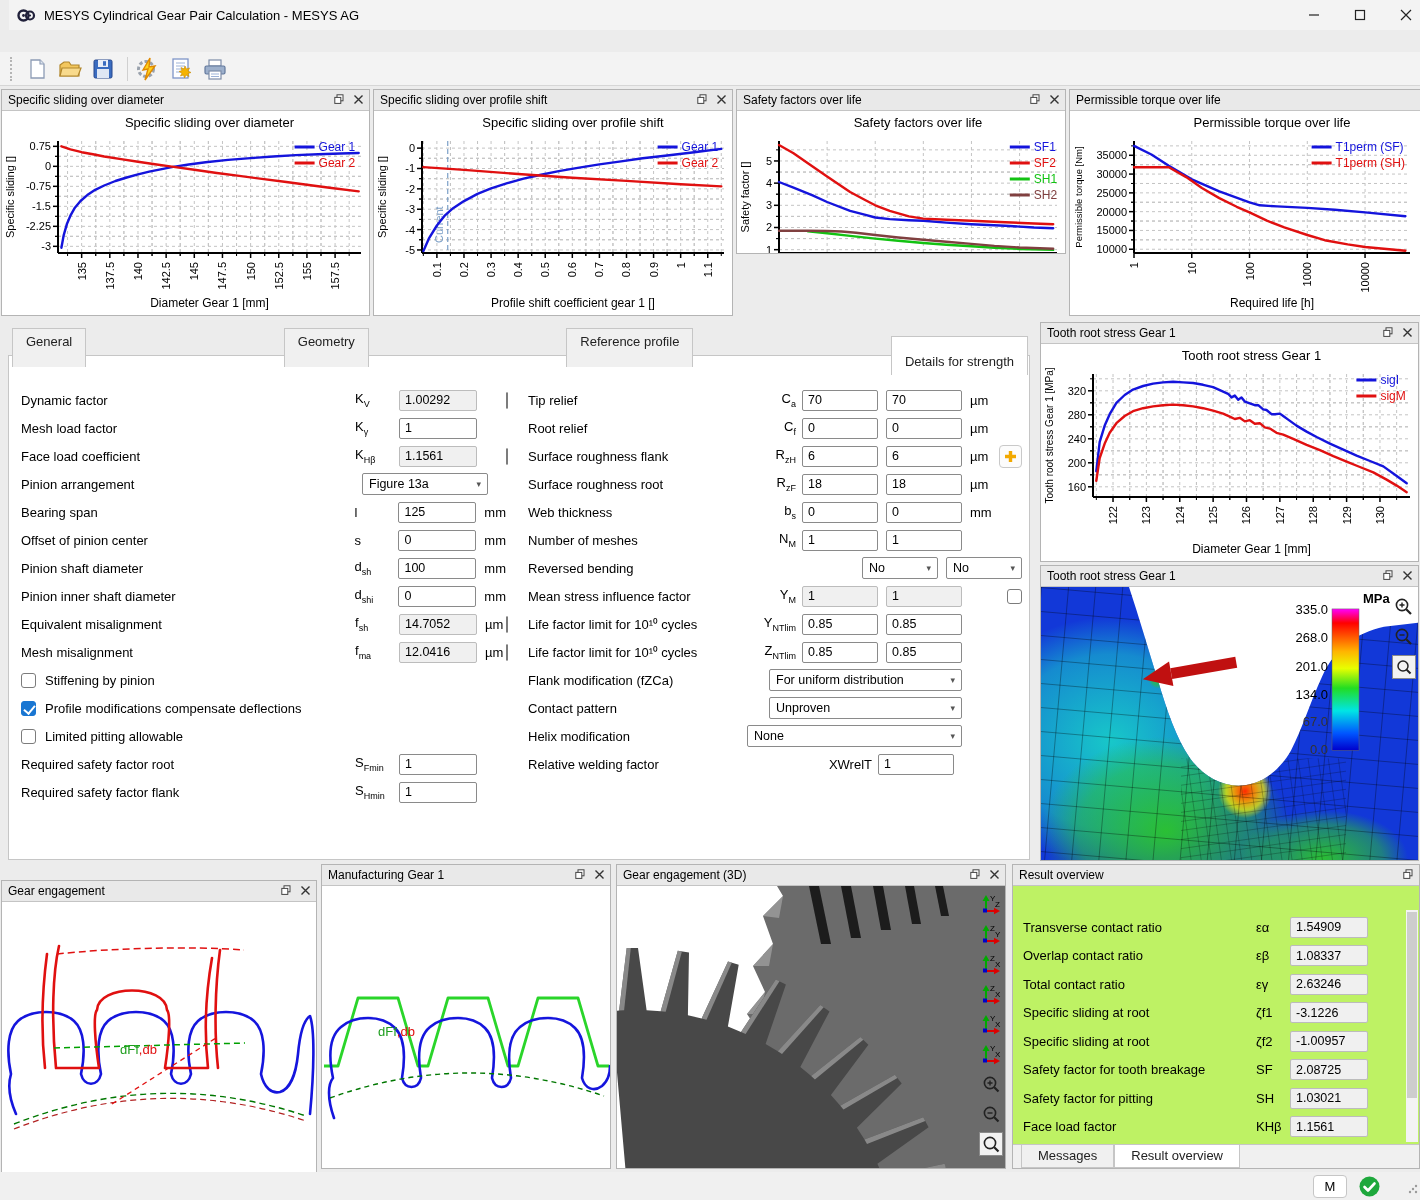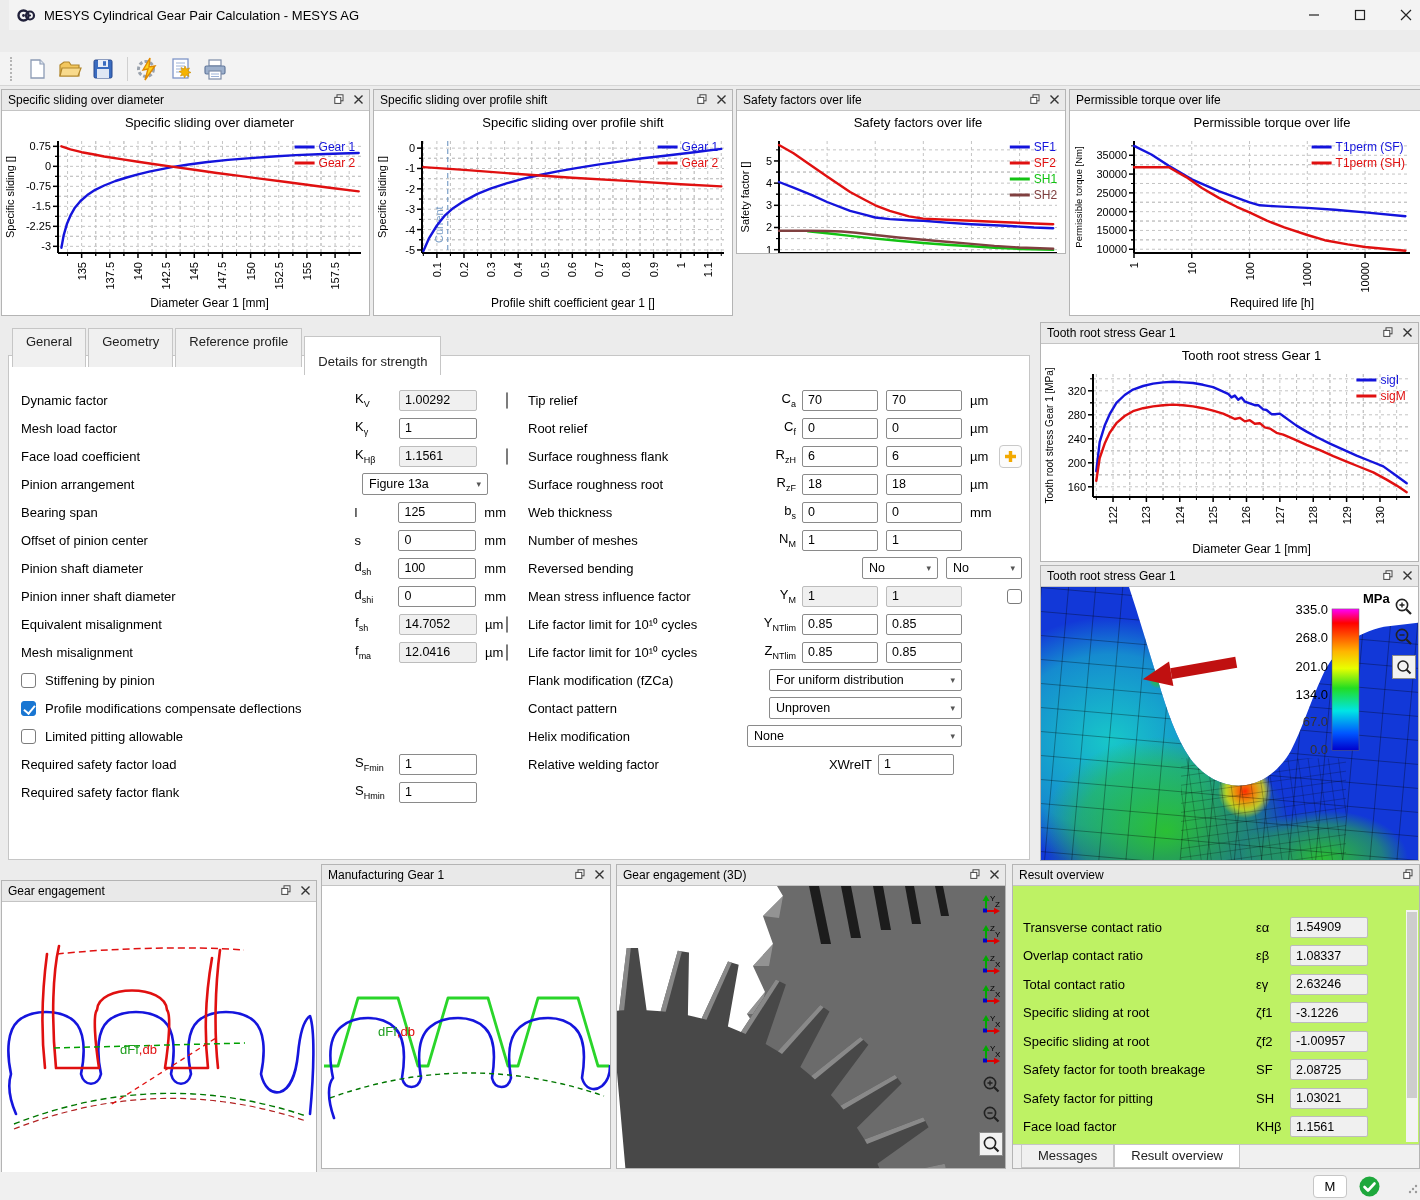--- a/index.html
+++ b/index.html
@@ -25,21 +25,21 @@
   
   .panel { position:absolute; background:#fff; border:1px solid #b4b4b4; }
   .panel-title { position:absolute; left:0; top:0; right:0; height:21px; background:#e9e9e9;
     border-bottom:1px solid #c4c4c4; display:flex; align-items:center; padding:0 6px; font-size:12px; }
   .pt-icons { margin-left:auto; display:flex; gap:10px; align-items:center; }
   .panel-body { position:absolute; left:0; top:21px; right:0; bottom:0; background:#fff; overflow:hidden; }
   .chart-host { }
 
   
   #form-panel { position:absolute; left:8px; top:328px; width:1022px; height:532px; }
-  .tabbar { position:relative; display:flex; z-index:2; padding-left:4px; }
+  .tabbar { position:relative; display:flex; z-index:2; padding-left:4px;justify-content:space-between; }
   .tab { font-size:13px; padding:5px 13px 6px 13px; background:#f0f0f0; border:1px solid #c6c6c6;
     border-bottom:none; margin-right:2px; color:#222; }
   .tab.active { background:#fff; padding-top:17px; position:relative; top:8px; }
   .form-body { position:absolute; left:0; top:27px; right:0; bottom:0; background:#fff;
     border:1px solid #c6c6c6; }
   .form-left { position:absolute; left:12px; top:30px; width:485px; }
   .form-mid  { position:absolute; left:497px; top:30px; width:516px; }
   .frow { height:28px; display:flex; align-items:center; font-size:13px; }
   .fl-label { width:334px; }
   .fl-sym { width:44px; }
@@ -702,21 +702,21 @@
           </div>
           <div class="frow">
             <span class="cbx on"></span>
             <span style="padding-left: 9px;">Profile modifications compensate deflections</span>
           </div>
           <div class="frow">
             <span class="cbx"></span>
             <span style="padding-left: 9px;">Limited pitting allowable</span>
           </div>
           <div class="frow">
-            <span class="fl-label">Required safety factor load</span>
+            <span class="fl-label">Required safety factor root</span>
             <span class="fl-sym sym">S<sub>Fmin</sub></span>
             <div class="inp w78">1</div>
             <span class="unitl"></span>
           </div>
           <div class="frow">
             <span class="fl-label">Required safety factor flank</span>
             <span class="fl-sym sym">S<sub>Hmin</sub></span>
             <div class="inp w78">1</div>
             <span class="unitl"></span>
           </div>

